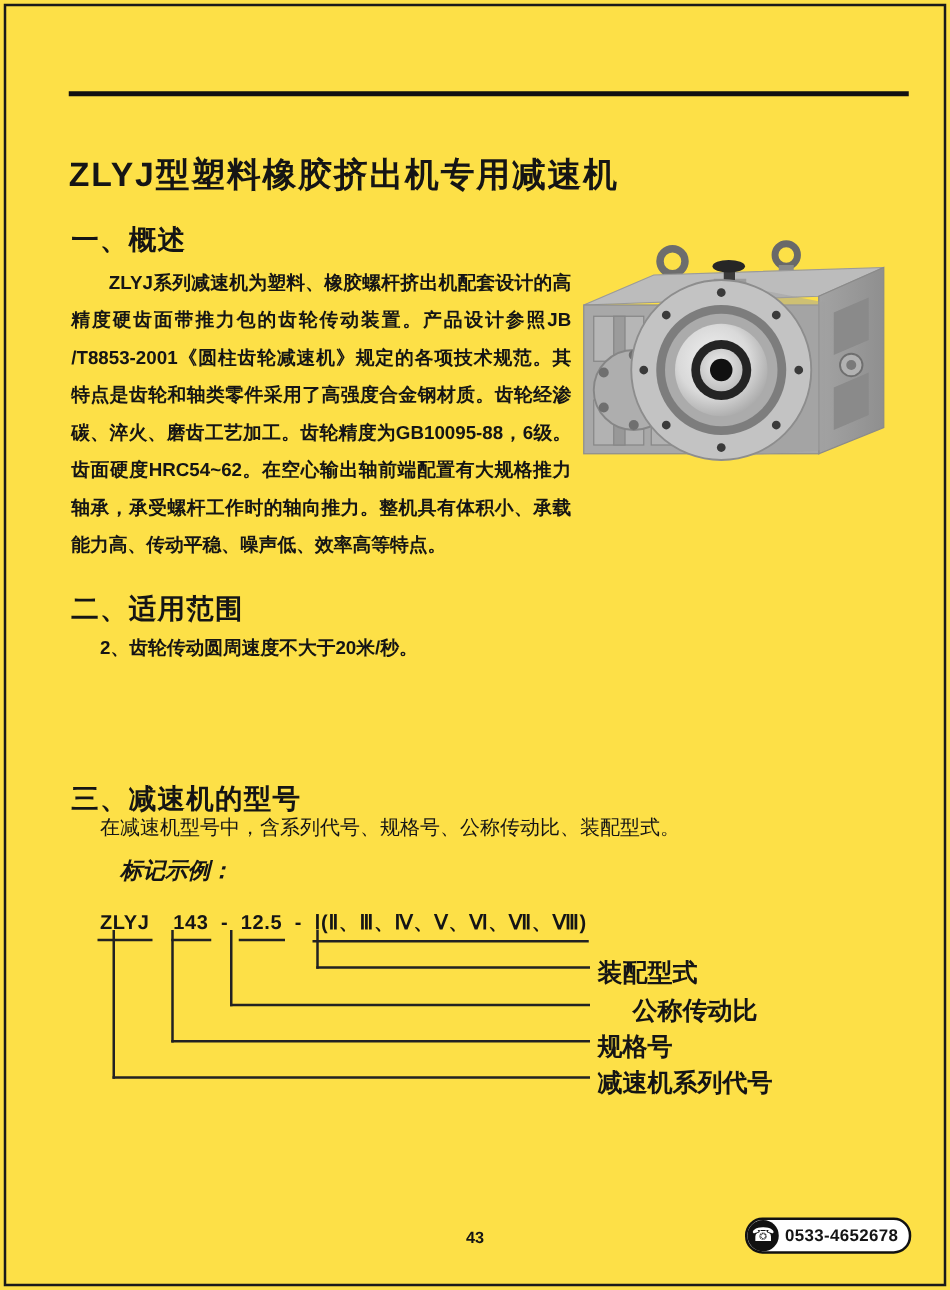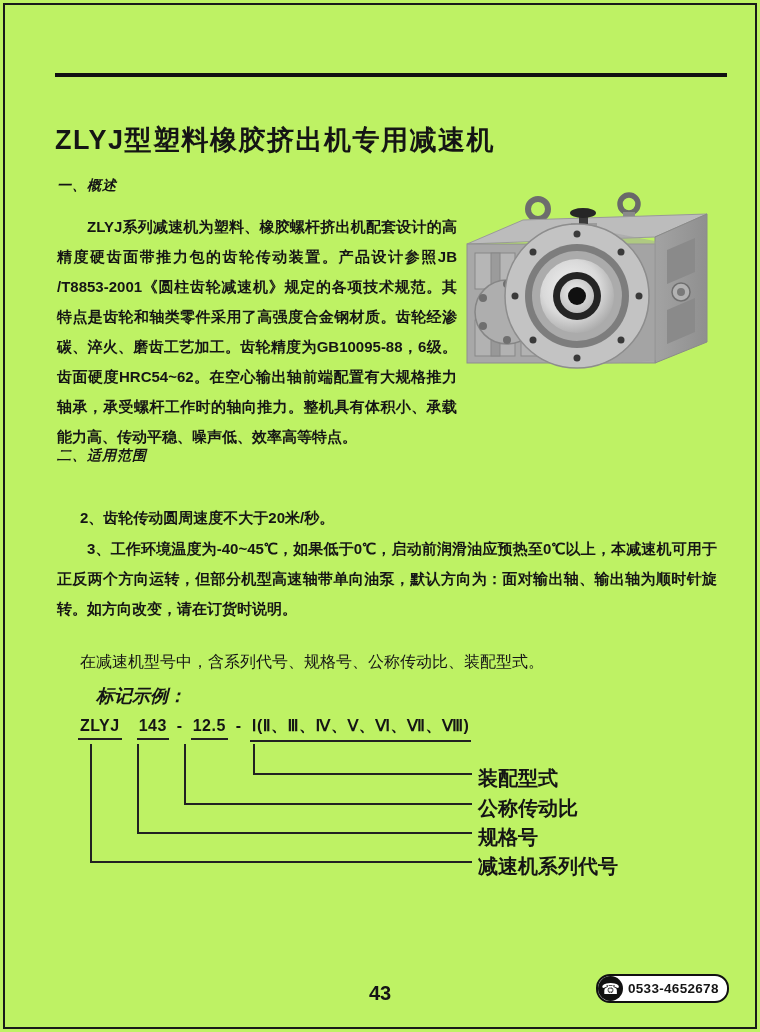--- a/index.html
+++ b/index.html
@@ -1,65 +1,65 @@
 <!DOCTYPE html>
 <html><head>
 <meta charset="utf-8">
 <style>
   html,body{margin:0;padding:0;background:#e8e8e8;}
   .page{
     position:relative;
     width:760px;height:1032px;
     margin:0 auto;
-    background:#bef264;
+    background:#fde047;
     font-family:"Liberation Sans",sans-serif;
     color:#151515;
     overflow:hidden;
   }
   .page-border{position:absolute;inset:3px;border:2px solid #1a1a1a;pointer-events:none;}
   .top-rule{position:absolute;left:55px;top:73px;width:672px;height:4px;background:#111;}
   .doc-title{
     position:absolute;left:55px;top:104px;
     font-size:27px;font-weight:900;letter-spacing:1.5px;
   }
-  .sec-heading{position:absolute;font-size:14px;font-weight:800;letter-spacing:1px;font-style:italic;}
+  .sec-heading{position:absolute;font-size:22px;font-weight:800;letter-spacing:1px;}
   #sec1-heading{left:57px;top:177px;}
-  #sec2-heading{left:57px;top:447px;}
+  #sec2-heading{left:57px;top:472px;}
   #sec3-heading{left:57px;top:624px;}
   .overview-para{
     position:absolute;left:57px;top:197px;width:400px;
     font-size:15px;font-weight:600;line-height:30px;
     text-align:justify;text-indent:2em;
   }
   .photo-box{position:absolute;left:455px;top:192px;width:275px;height:180px;}
   .scope-item{position:absolute;font-size:15px;font-weight:600;}
   #scope-item-1{left:80px;top:478px;}
   #scope-item-2{left:80px;top:509px;}
   #scope-item-3{
     left:57px;top:534px;width:660px;
     line-height:30px;text-indent:2em;text-align:justify;
   }
   .model-body{position:absolute;left:80px;top:652px;font-size:16px;font-weight:400;}
   .model-example{position:absolute;left:96px;top:684px;font-size:18px;font-weight:600;font-style:italic;}
   .designation{position:absolute;left:78px;top:716px;font-size:16px;font-weight:700;letter-spacing:.5px;white-space:nowrap;}
-  .designation .seg{display:inline-block;border-bottom:2px solid #222;padding:0 2px 3px;}
+  .designation .seg{display:inline-block;border-bottom:2px solid #222;padding:0 2px 3px;margin-top:12px;}
   .designation .sep{display:inline-block;padding:0 1px 3px;}
   .designation .gap-lg{margin-right:15px;}
   .designation .gap-sm{margin-right:7px;}
   .elbow{position:absolute;border-left:2px solid #222;border-bottom:2px solid #222;}
   #elbow-series{left:90px;top:744px;width:380px;height:117px;}
   #elbow-spec{left:137px;top:744px;width:333px;height:88px;}
   #elbow-ratio{left:184px;top:744px;width:286px;height:59px;}
   #elbow-assembly{left:253px;top:744px;width:217px;height:29px;}
   .diagram-label{position:absolute;left:478px;font-size:20px;font-weight:600;white-space:nowrap;}
   #label-assembly{top:765px;}
-  #label-ratio{top:795px;}
+  #label-ratio{top:795px;margin-left:28px;}
   #label-spec{top:824px;}
   #label-series{top:853px;}
-  .page-number{position:absolute;left:0;right:0;top:982px;text-align:center;font-size:20px;font-weight:600;}
+  .page-number{position:absolute;left:0;right:0;top:982px;text-align:center;font-size:13px;font-weight:600;}
   .phone-pill{
     position:absolute;left:596px;top:974px;height:25px;
     border:2px solid #111;border-radius:14px;background:#fff;
     display:flex;align-items:center;padding-right:8px;
   }
   .phone-icon{
     width:25px;height:25px;border-radius:50%;
     background:#111;color:#fff;
     display:flex;align-items:center;justify-content:center;
     font-size:15px;line-height:1;flex:0 0 auto;
@@ -161,22 +161,22 @@
         <polygon points="212,58 240,46 240,80 212,92" fill="#8a8a8a"></polygon>
         <polygon points="212,118 240,106 240,140 212,152" fill="#8a8a8a"></polygon>
         <circle cx="226" cy="100" r="9" fill="#b2b2b2" stroke="#6f6f6f" stroke-width="1.5"></circle>
         <circle cx="226" cy="100" r="4" fill="#7a7a7a"></circle>
       </g>
     </svg>
   </div>
 
   <div class="sec-heading" id="sec2-heading">二、适用范围</div>
   <div class="scope-item" id="scope-item-2">2、齿轮传动圆周速度不大于20米/秒。</div>
-  <div class="scope-item" id="scope-item-3">3、工作环境温度为-40~45℃，如果低于0℃，启动前润滑油应预热至0℃以上，本减速机可用于正反两个方向运转，但部分机型高速轴带单向油泵，默认方向为：面对输出轴、输出轴为顺时针旋转。如方向改变，请在订货时说明。</div>
 
+  <div class="sec-heading" id="sec3-heading">三、减速机的型号</div>
   <div class="model-body">在减速机型号中，含系列代号、规格号、公称传动比、装配型式。</div>
   <div class="model-example">标记示例：</div>
 
   <div class="designation">
     <span class="seg gap-lg">ZLYJ</span><span class="seg gap-sm">143</span><span class="sep gap-sm">-</span><span class="seg gap-sm">12.5</span><span class="sep gap-sm">-</span><span class="seg">Ⅰ(Ⅱ、Ⅲ、Ⅳ、Ⅴ、Ⅵ、Ⅶ、Ⅷ)</span>
   </div>
 
   <div class="elbow" id="elbow-series"></div>
   <div class="elbow" id="elbow-spec"></div>
   <div class="elbow" id="elbow-ratio"></div>

